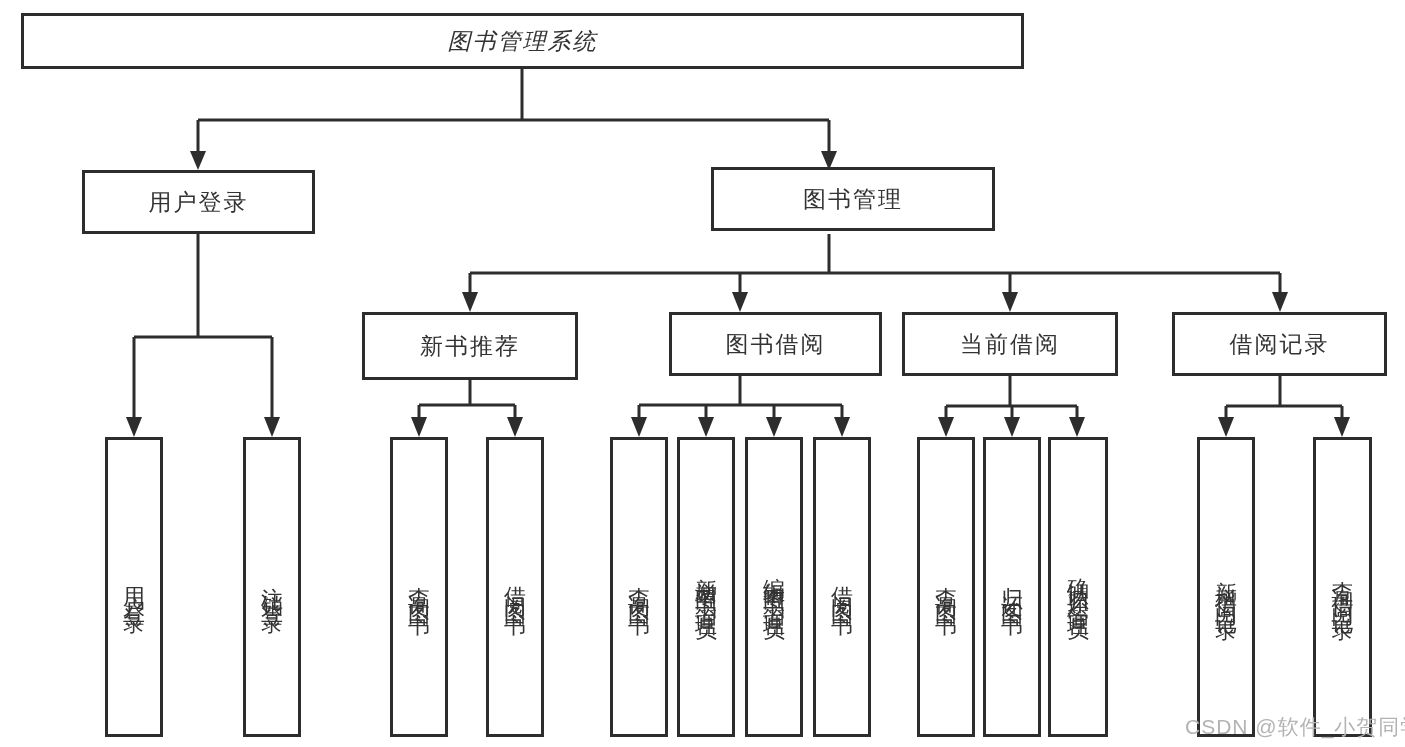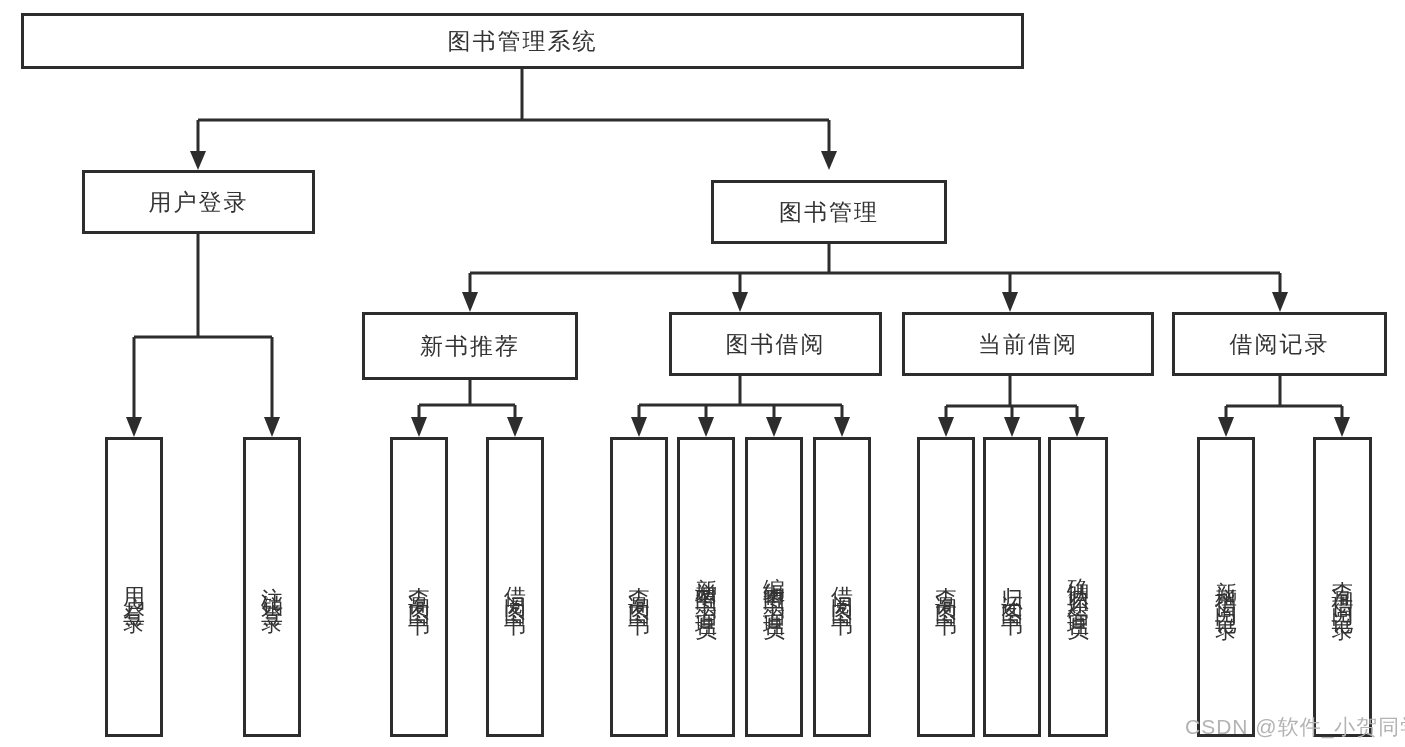--- a/index.html
+++ b/index.html
@@ -93,28 +93,28 @@
     <path d="M1010 376 V406 M946 406 H1077 M946 406 V419 M1012 406 V419 M1077 406 V419"></path>
     <polygon points="938,417 954,417 946,437"></polygon>
     <polygon points="1004,417 1020,417 1012,437"></polygon>
     <polygon points="1069,417 1085,417 1077,437"></polygon>
 
     <path d="M1280 376 V406 M1226 406 H1342 M1226 406 V419 M1342 406 V419"></path>
     <polygon points="1218,417 1234,417 1226,437"></polygon>
     <polygon points="1334,417 1350,417 1342,437"></polygon>
   </svg>
 
-  <div class="node" style="left:21px; top:13px; width:1003px; height:56px;">图书管理系统</div>
+  <div class="node" style="left:21px; top:13px; width:1003px; height:56px;font-style:italic;">图书管理系统</div>
 
   <div class="node" style="left:82px; top:170px; width:233px; height:64px;">用户登录</div>
-  <div class="node" style="left:711px; top:180px; width:236px; height:64px;">图书管理</div>
+  <div class="node" style="left:711px; top:167px; width:284px; height:64px;">图书管理</div>
 
   <div class="node" style="left:362px; top:312px; width:216px; height:68px;">新书推荐</div>
   <div class="node" style="left:633px; top:312px; width:213px; height:64px;margin-left:36px;">图书借阅</div>
-  <div class="node" style="left:902px; top:312px; width:252px; height:64px;">当前借阅</div>
+  <div class="node" style="left:902px; top:312px; width:216px; height:64px;">当前借阅</div>
   <div class="node" style="left:1172px; top:312px; width:215px; height:64px;">借阅记录</div>
 
   <div class="node leaf" style="left:105px; top:437px; width:58px; height:300px;">用户登录</div>
   <div class="node leaf" style="left:243px; top:437px; width:58px; height:300px;">注销登录</div>
 
   <div class="node leaf" style="left:390px; top:437px; width:58px; height:300px;">查询图书</div>
   <div class="node leaf" style="left:486px; top:437px; width:58px; height:300px;">借阅图书</div>
 
   <div class="node leaf" style="left:610px; top:437px; width:58px; height:300px;">查询图书</div>
   <div class="node leaf" style="left:677px; top:437px; width:58px; height:300px; letter-spacing:6px;">新增图书（管理员）</div>

